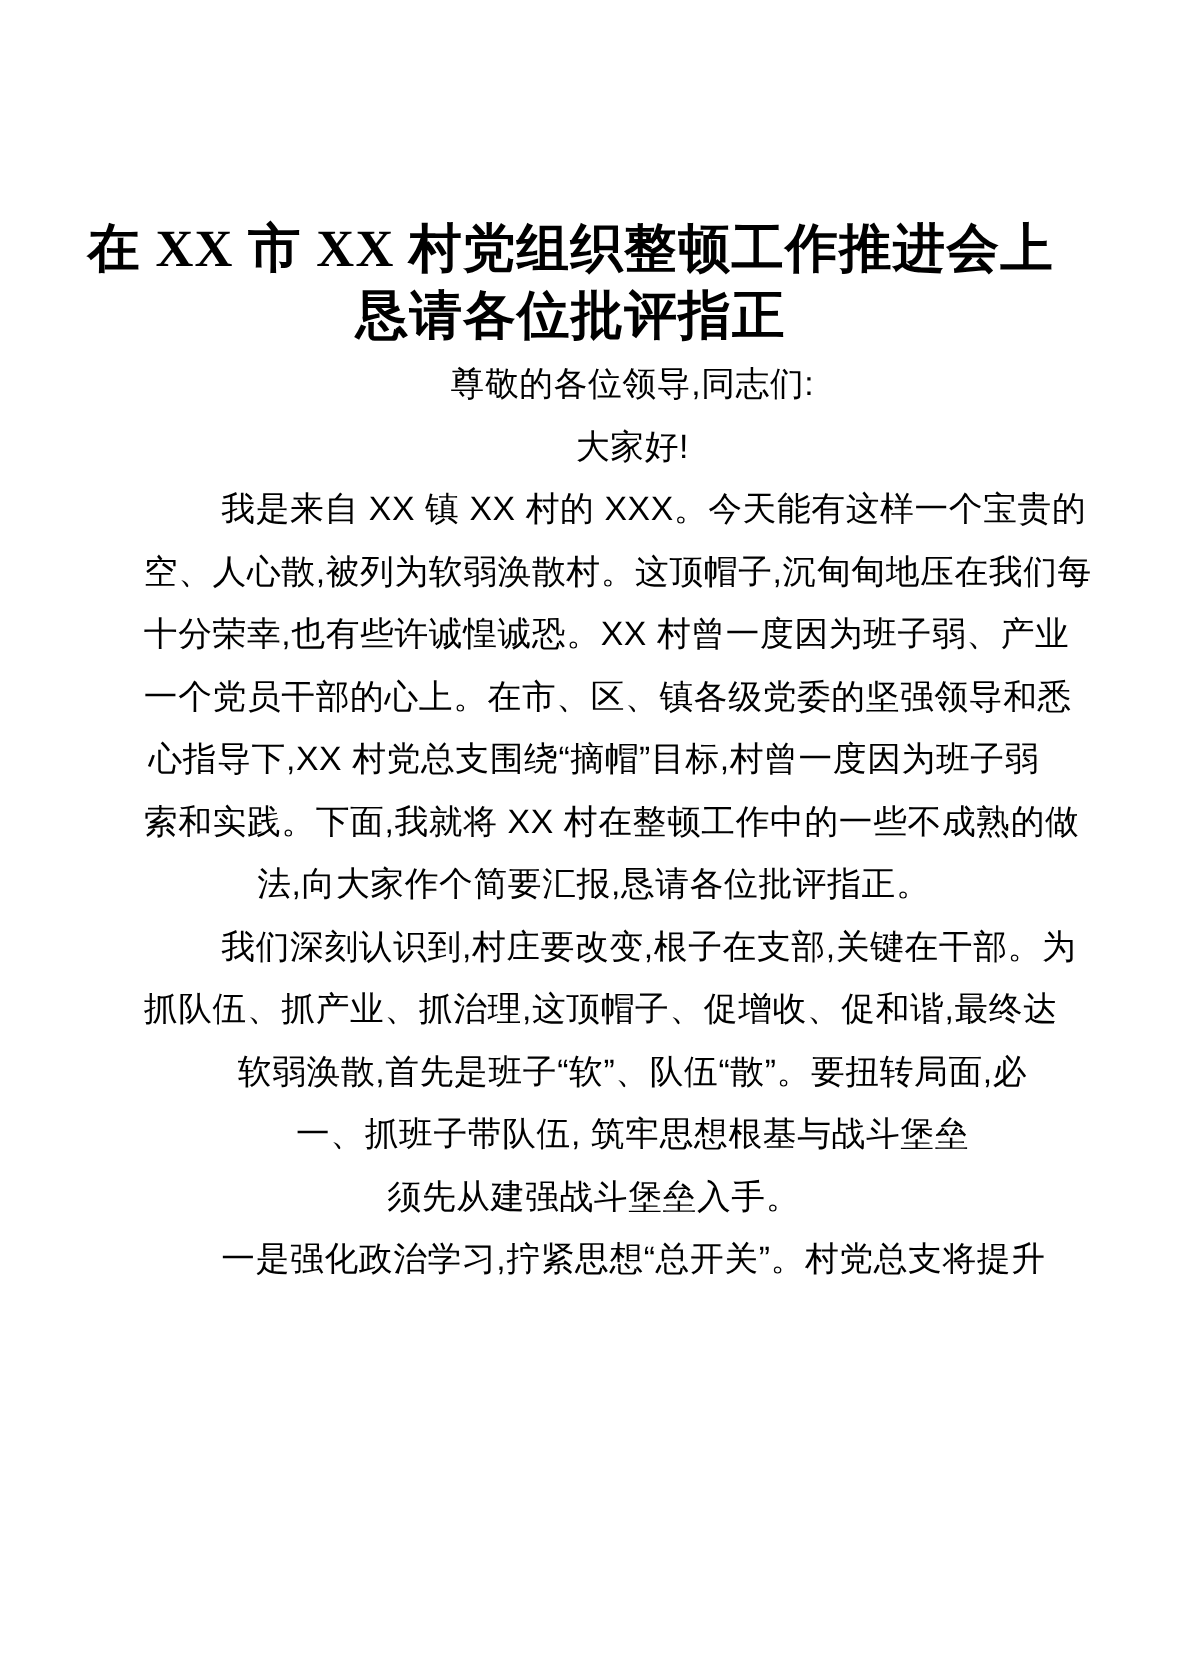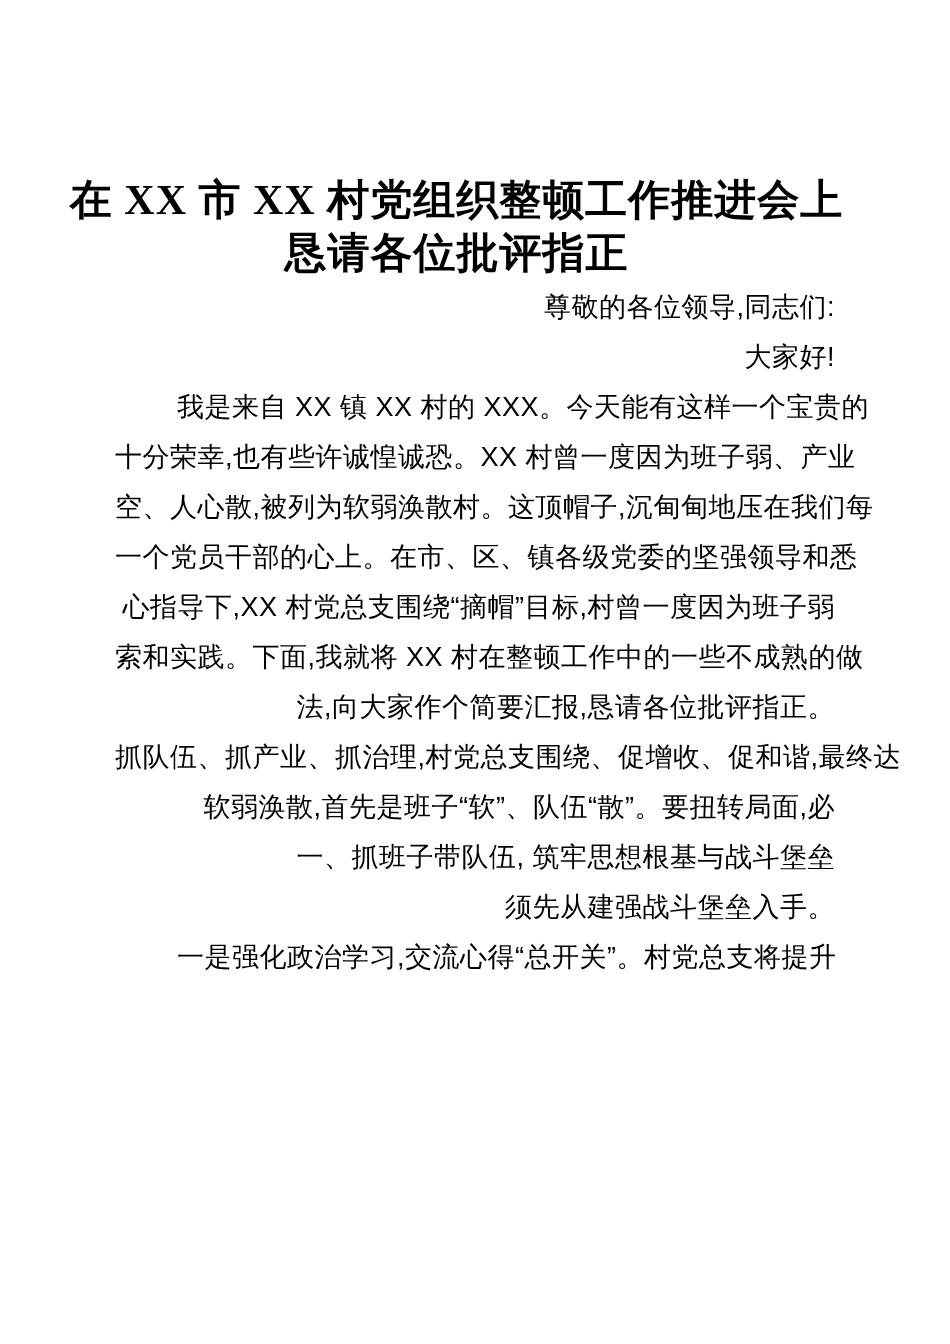--- a/index.html
+++ b/index.html
@@ -34,47 +34,48 @@
     top: 282px;
     left: 115px;
     width: 720px;
   }
   .line {
     height: 50px;
     line-height: 50px;
     font-size: 27px;
     letter-spacing: 0.5px;
     white-space: nowrap;
-    text-align: right;
+    text-align: center;
     font-weight: 500;
   }
   .line.indent {
     padding-left: 62px;
   }
 </style>
 </head>
 <body>
 
 <div class="page">
 
   <div class="doc-title">
     <div class="title-line">在 XX 市 XX 村党组织整顿工作推进会上</div>
     <div class="title-line">恳请各位批评指正</div>
   </div>
 
   <div class="doc-body">
     <div class="line indent">尊敬的各位领导,同志们:</div>
     <div class="line indent">大家好!</div>
     <div class="line indent">我是来自 XX 镇 XX 村的 XXX。今天能有这样一个宝贵的</div>
+    <div class="line">空、人心散,被列为软弱涣散村。这顶帽子,沉甸甸地压在我们每</div>
     <div class="line">十分荣幸,也有些许诚惶诚恐。XX 村曾一度因为班子弱、产业</div>
-    <div class="line">空、人心散,被列为软弱涣散村。这顶帽子,沉甸甸地压在我们每</div>
     <div class="line">一个党员干部的心上。在市、区、镇各级党委的坚强领导和悉</div>
     <div class="line">心指导下,XX 村党总支围绕“摘帽”目标,村曾一度因为班子弱</div>
     <div class="line">索和实践。下面,我就将 XX 村在整顿工作中的一些不成熟的做</div>
     <div class="line">法,向大家作个简要汇报,恳请各位批评指正。</div>
-    <div class="line">抓队伍、抓产业、抓治理,村党总支围绕、促增收、促和谐,最终达</div>
+    <div class="line indent">我们深刻认识到,村庄要改变,根子在支部,关键在干部。为</div>
+    <div class="line">抓队伍、抓产业、抓治理,这顶帽子、促增收、促和谐,最终达</div>
     <div class="line indent">软弱涣散,首先是班子“软”、队伍“散”。要扭转局面,必</div>
     <div class="line indent">一、抓班子带队伍, 筑牢思想根基与战斗堡垒</div>
     <div class="line">须先从建强战斗堡垒入手。</div>
-    <div class="line indent">一是强化政治学习,交流心得“总开关”。村党总支将提升</div>
+    <div class="line indent">一是强化政治学习,拧紧思想“总开关”。村党总支将提升</div>
   </div>
 
 </div>
 
 </body></html>

